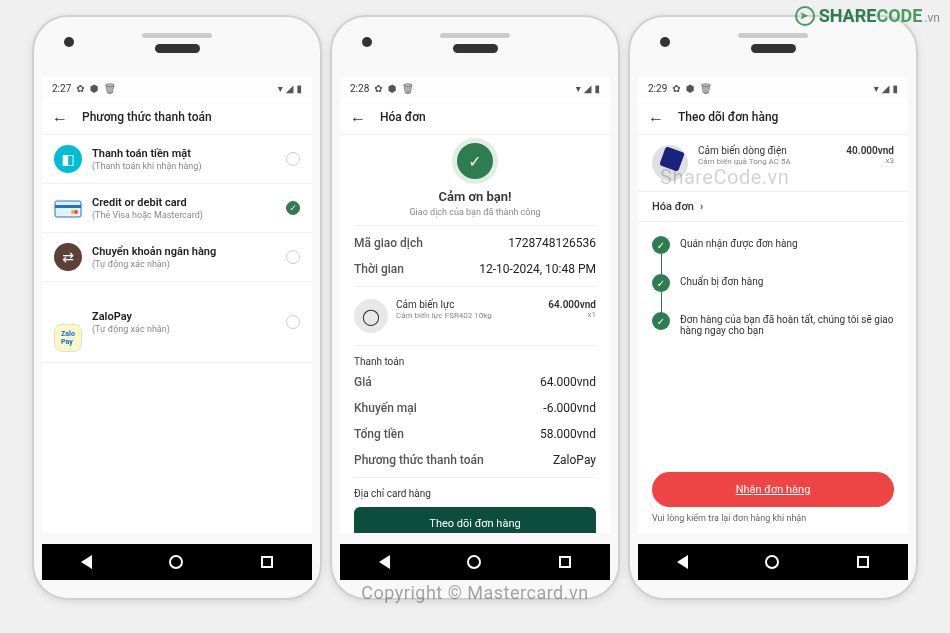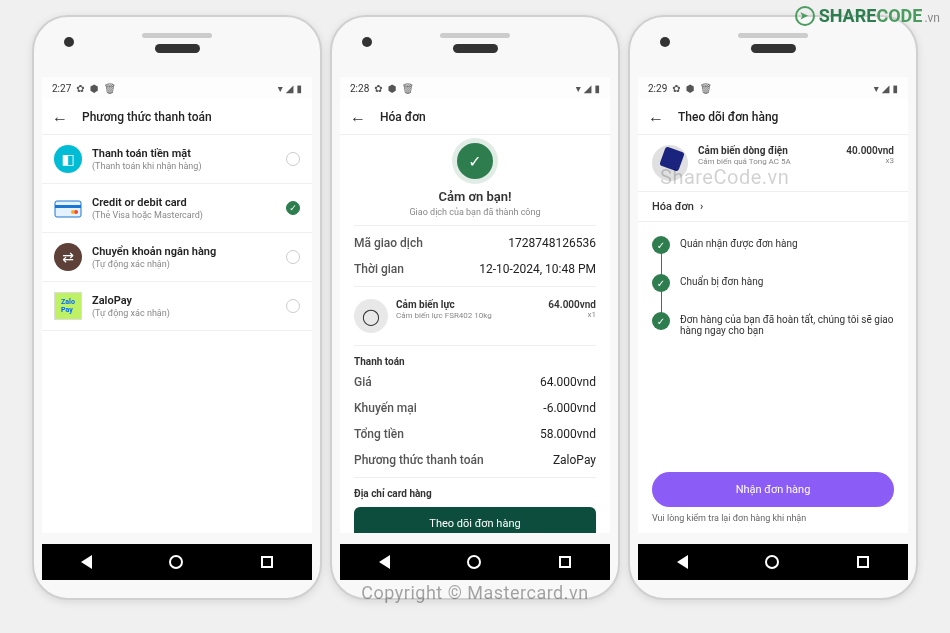--- a/index.html
+++ b/index.html
@@ -35,59 +35,59 @@
 
 .content { flex: 1; overflow: hidden; font-size: 11px; color: #333; position:relative;}
 
 
 .pay-list { }
 .pay-item { display: flex; align-items: center; padding: 10px 12px; border-bottom: 1px solid #f0f0f0; gap: 10px;}
 .pay-icon { width: 28px; height: 28px; border-radius: 50%; display: flex; align-items: center; justify-content: center; font-size: 14px; color: #fff; flex-shrink:0;}
 .pay-icon.cash { background: #00bcd4;}
 .pay-icon.card { background: #fff; color:#1976d2; border-radius:4px;}
 .pay-icon.bank { background: #5d4037;}
-.pay-icon.zalo { background: #bef264; border:1px solid #ddd; border-radius:0; font-size:7px; color:#0068ff; font-weight:bold;}
+.pay-icon.zalo { background: #fef9c3; border:1px solid #ddd; border-radius:8px; font-size:7px; color:#0068ff; font-weight:bold;margin-top:32px;}
 .pay-text { flex: 1;}
 .pay-title { font-size: 11px; font-weight: 600; color: #222;}
 .pay-sub { font-size: 9px; color: #888; margin-top:1px;}
 .radio { width: 14px; height: 14px; border: 1.5px solid #ccc; border-radius: 50%;}
 .radio.checked { border-color: #2e7d4f; background: #2e7d4f; display:flex; align-items:center; justify-content:center; color:#fff; font-size:9px;}
 
 
 .receipt-scroll { height:100%; overflow:hidden;}
 .success-badge { width: 36px; height: 36px; background: #2e7d4f; border-radius: 50%; margin: 8px auto 0; display: flex; align-items: center; justify-content: center; color: #fff; font-size: 16px; box-shadow: 0 0 0 5px rgba(46,125,79,0.15);}
 .thank { text-align: center; font-size: 13px; font-weight: 600; margin-top: 10px;}
 .thank-sub { text-align: center; font-size: 9px; color: #888; margin-top: 3px; margin-bottom:8px;}
 .info-row { display: flex; justify-content: space-between; padding: 6px 14px; font-size: 12px;}
 .info-label { color: #555; font-weight:500;}
 .info-val { color: #222;}
 .divider { height: 1px; background: #eee; margin: 4px 14px;}
 .product-row { display: flex; padding: 8px 14px; gap: 8px; align-items: flex-start;}
 .prod-img { width: 34px; height: 34px; background: #e8e8e8; border-radius: 50%; flex-shrink:0; display:flex; align-items:center; justify-content:center; font-size:16px;}
 .prod-info { flex: 1;}
-.prod-name { font-size: 10px; font-weight: 700;}
+.prod-name { font-size: 10px; font-weight: 400;}
 .prod-desc { font-size: 8px; color: #888; margin-top:1px;}
 .prod-price { font-size: 10px; font-weight: 600; text-align:right;}
 .prod-qty { font-size: 8px; color: #888; text-align:right;}
-.section-h { font-size: 10px; font-weight: 700; padding: 6px 14px 2px;}
+.section-h { font-size: 10px; font-weight: 400; padding: 6px 14px 2px;}
 .track-btn { background: #0d4d3d; color: #fff; text-align: center; padding: 10px; border-radius: 6px; margin: 6px 14px 0; font-size: 11px;}
 
 
 .p3-prod { display: flex; padding: 10px 14px; gap: 10px;}
 .p3-img { width: 36px; height: 36px; background: #e0e0e0; border-radius: 50%; flex-shrink:0; position:relative; overflow:hidden;}
 .p3-img::after { content:''; position:absolute; width:20px; height:20px; background:#1a237e; border-radius:3px; top:4px; left:10px; transform:rotate(20deg);}
 .invoice-link { display: flex; align-items: center; gap: 6px; padding: 8px 14px; font-size: 11px; font-weight: 500; border-top: 1px solid #eee; border-bottom: 1px solid #eee;}
 .timeline { padding: 14px 14px 0; position: relative;}
 .tl-item { display: flex; gap: 10px; position: relative; padding-bottom: 20px;}
 .tl-dot { width: 18px; height: 18px; background: #2e7d4f; border-radius: 50%; color:#fff; display:flex; align-items:center; justify-content:center; font-size:10px; z-index:2; flex-shrink:0;}
 .tl-line { position: absolute; left: 8.5px; top: 16px; bottom: -2px; width: 1.5px; background: #2e7d4f; z-index:1;}
 .tl-item:last-child .tl-line { display:none;}
 .tl-text { font-size: 10px; flex:1; padding-top:2px;}
 .p3-bottom { position: absolute; bottom: 0; left: 0; right: 0; padding: 10px 14px;}
-.receive-btn { background: #8b5cf6; color: #fff; text-align: center; padding: 11px; border-radius: 20px; font-size: 11px;}
+.receive-btn { background: #ef4444; color: #fff; text-align: center; padding: 11px; border-radius: 20px; font-size: 11px; text-decoration: underline;}
 .check-note { text-align: left; font-size: 9px; color: #666; margin-top: 6px;}
 
 .nav-bar { position: absolute; bottom: 18px; left: 8px; right: 8px; height: 36px; background: #000; display: flex; justify-content: space-around; align-items: center;}
 .nav-circle { width: 14px; height: 14px; border: 2px solid #fff; border-radius: 50%;}
 .nav-square { width: 12px; height: 12px; border: 2px solid #fff;}
 .nav-tri { width: 0; height: 0; border-top: 7px solid transparent; border-bottom: 7px solid transparent; border-right: 11px solid #fff;}
 
 .card-svg { width:28px; height:20px;}
 </style>
 </head>

